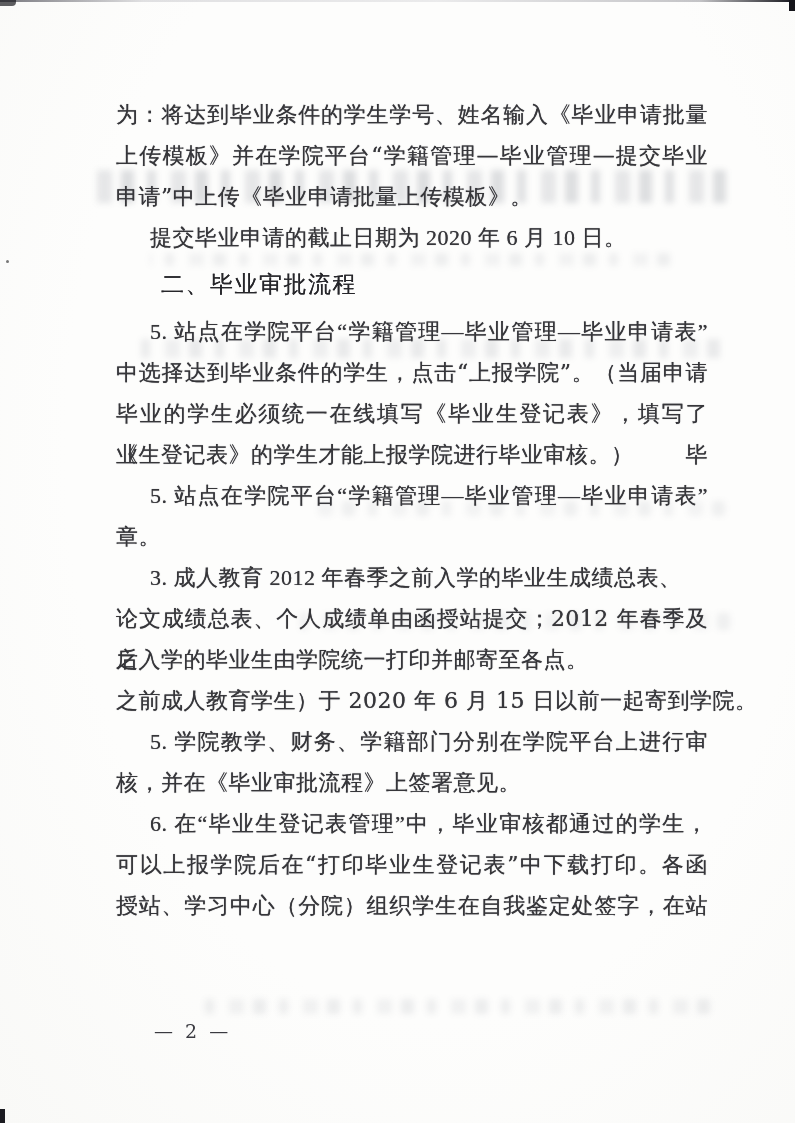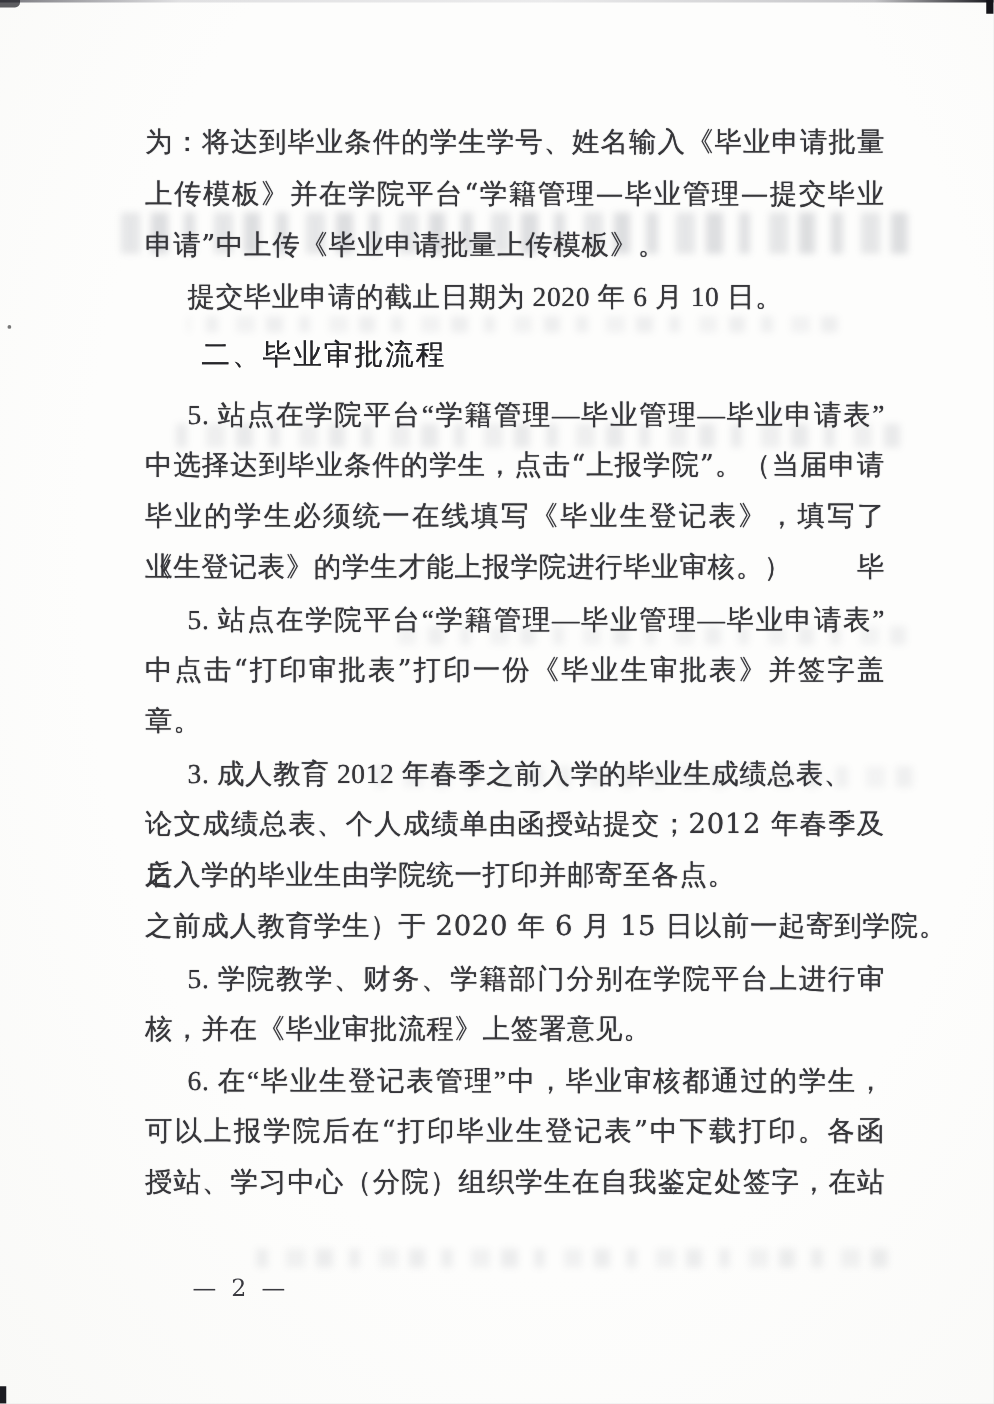--- a/index.html
+++ b/index.html
@@ -119,21 +119,20 @@
       <div class="line fill">为：将达到毕业条件的学生学号、姓名输入《毕业申请批量</div>
       <div class="line fill">上传模板》并在学院平台“学籍管理—毕业管理—提交毕业</div>
       <div class="line">申请”中上传《毕业申请批量上传模板》。</div>
       <div class="line indent">提交毕业申请的截止日期为 2020 年 6 月 10 日。</div>
       <div class="line heading indent">二、毕业审批流程</div>
       <div class="line fill indent">5. 站点在学院平台“学籍管理—毕业管理—毕业申请表”</div>
       <div class="line fill">中选择达到毕业条件的学生，点击“上报学院”。（当届申请</div>
       <div class="line fill">毕业的学生必须统一在线填写《毕业生登记表》，填写了《毕</div>
       <div class="line">业生登记表》的学生才能上报学院进行毕业审核。）</div>
       <div class="line fill indent">5. 站点在学院平台“学籍管理—毕业管理—毕业申请表”</div>
-      <div class="line fill">中点击“打印审批表”打印一份《毕业生审批表》并签字盖</div>
       <div class="line">章。</div>
       <div class="line indent">3. 成人教育 2012 年春季之前入学的毕业生成绩总表、</div>
       <div class="line fill">论文成绩总表、个人成绩单由函授站提交；2012 年春季及之</div>
       <div class="line">后入学的毕业生由学院统一打印并邮寄至各点。</div>
       <div class="line">之前成人教育学生）于 2020 年 6 月 15 日以前一起寄到学院。</div>
       <div class="line fill indent">5. 学院教学、财务、学籍部门分别在学院平台上进行审</div>
       <div class="line">核，并在《毕业审批流程》上签署意见。</div>
       <div class="line fill indent">6. 在“毕业生登记表管理”中，毕业审核都通过的学生，</div>
       <div class="line fill">可以上报学院后在“打印毕业生登记表”中下载打印。各函</div>
       <div class="line fill">授站、学习中心（分院）组织学生在自我鉴定处签字，在站</div>

